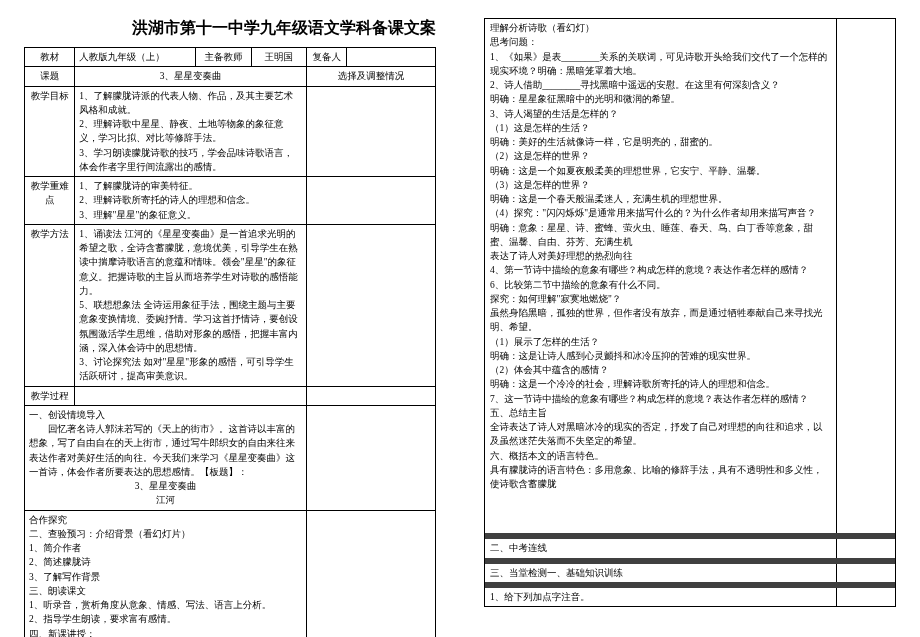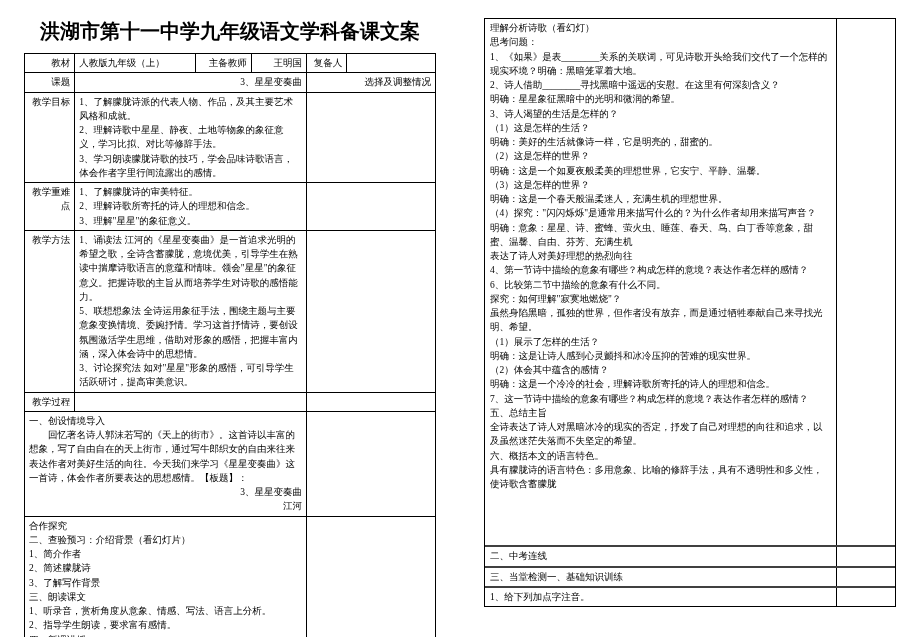--- a/index.html
+++ b/index.html
@@ -14,51 +14,51 @@
     height: 637px;
     display: flex;
   }
   .page {
     width: 460px;
     padding: 18px 24px 10px 24px;
     position: relative;
   }
   .page-left { border-right: none; }
   h1.title {
-    text-align: center;
-    font-size: 20px;
+    text-align: right;
+    font-size: 16px;
     font-weight: bold;
     margin: 0 0 8px 0;
     font-family: "SimSun", serif;
   }
   table.grid {
     border-collapse: collapse;
     width: 100%;
     table-layout: fixed;
   }
   table.grid td {
     border: 1px solid #000;
     padding: 2px 4px;
     vertical-align: top;
     line-height: 1.5;
     font-size: 9.5px;
   }
   .nowrap { white-space: nowrap; }
-  .center { text-align: right; }
+  .center { text-align: center; }
   .bold { font-weight: normal; }
   .indent { text-indent: 2em; }
   .right-col {
     border: 1px solid #000;
     width: 100%;
     height: calc(100% - 20px);
     display: flex;
     flex-direction: column;
   }
   .right-row {
-    border-bottom: 2px solid #404040;
+    border-bottom: 6px solid #404040;
     display: flex;
   }
   .right-row:last-child { border-bottom: none; }
   .right-main {
     flex: 1;
     border-right: 1px solid #000;
     padding: 2px 5px;
     line-height: 1.5;
     font-size: 9.5px;
   }

